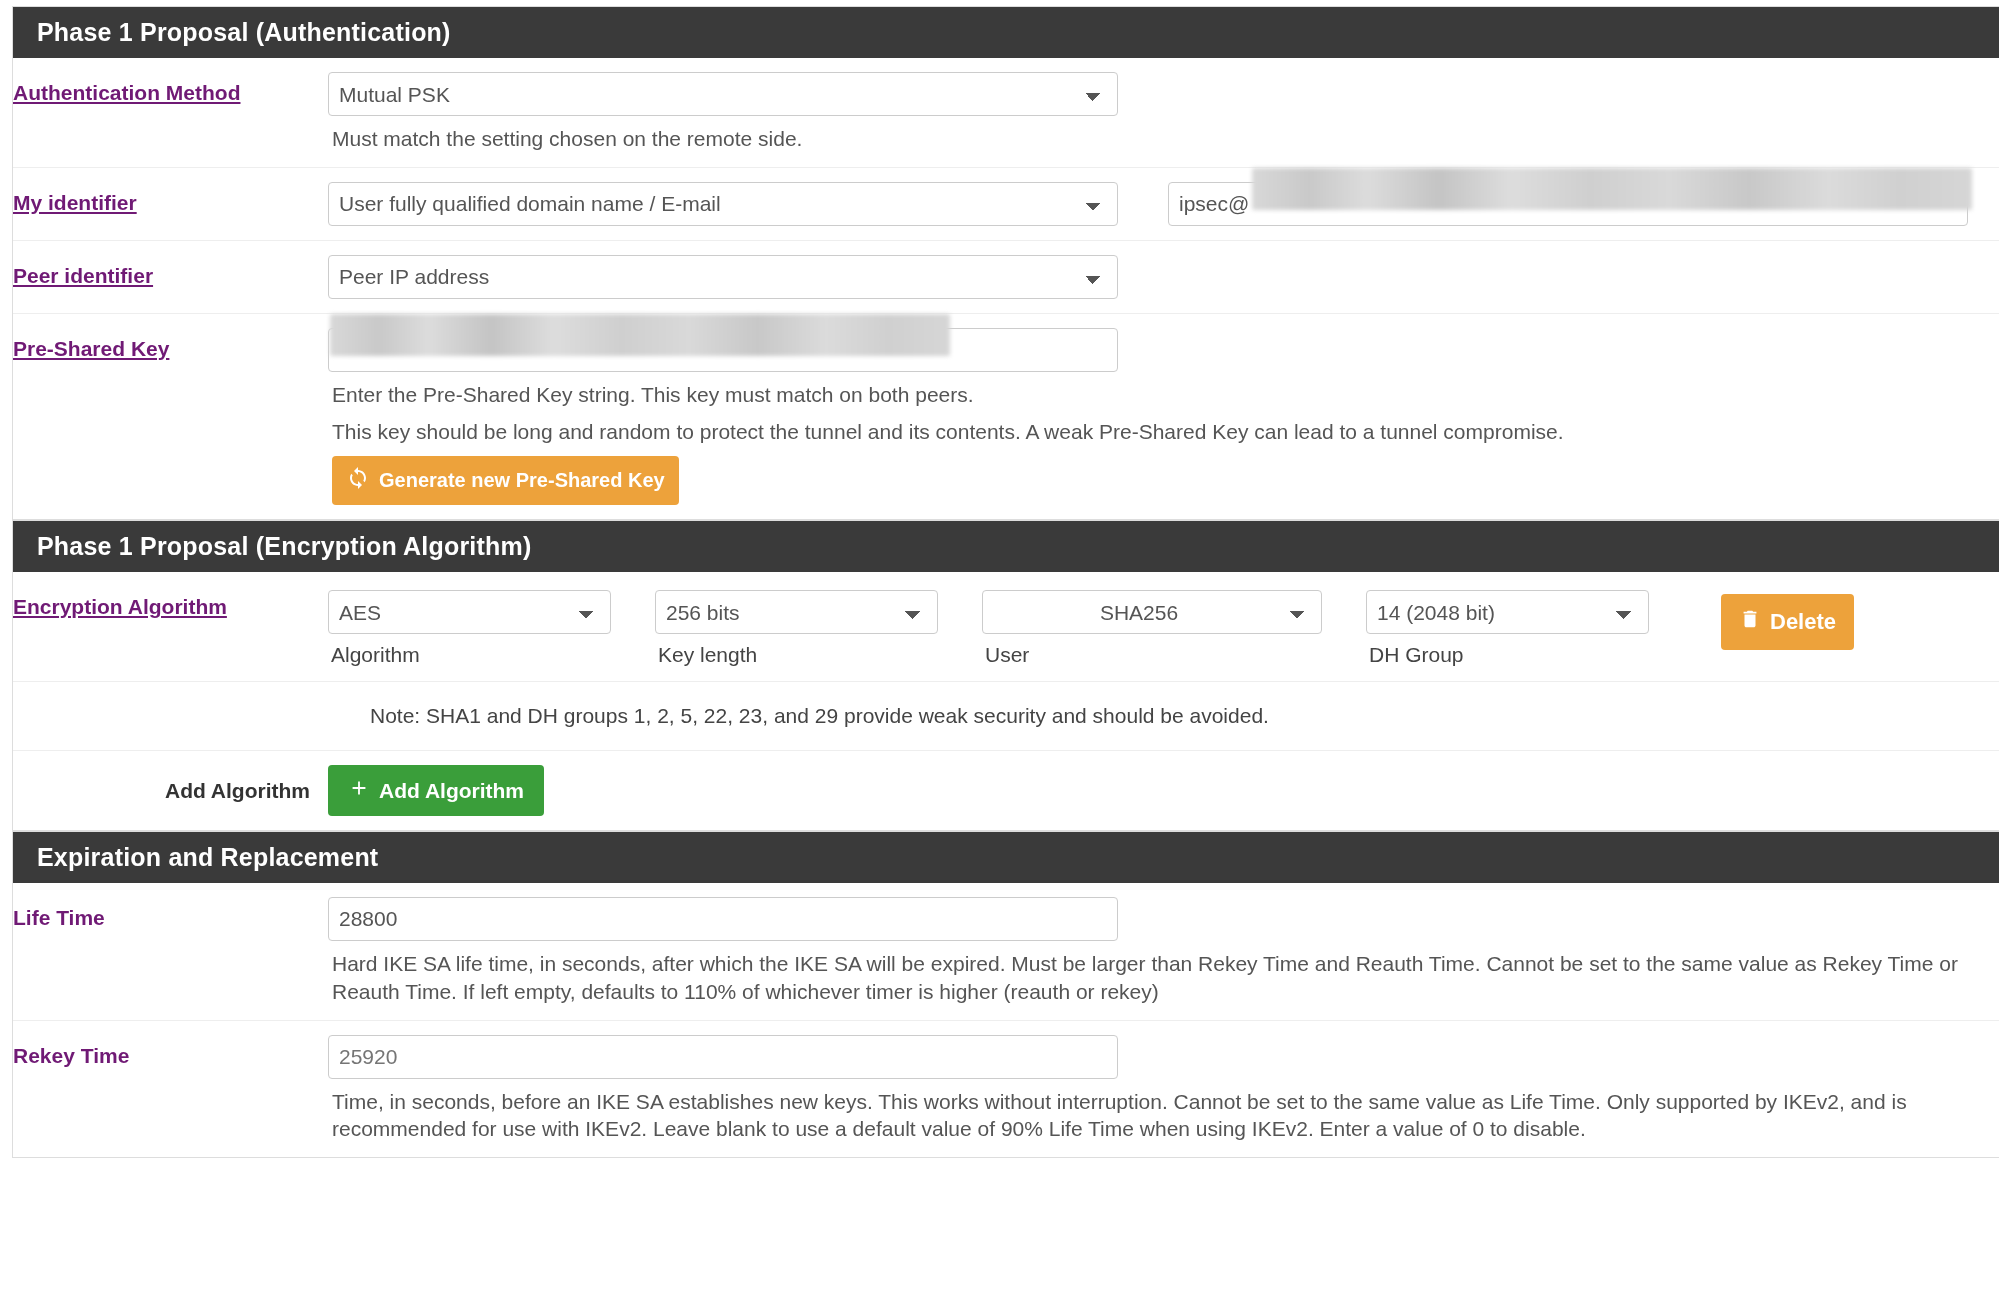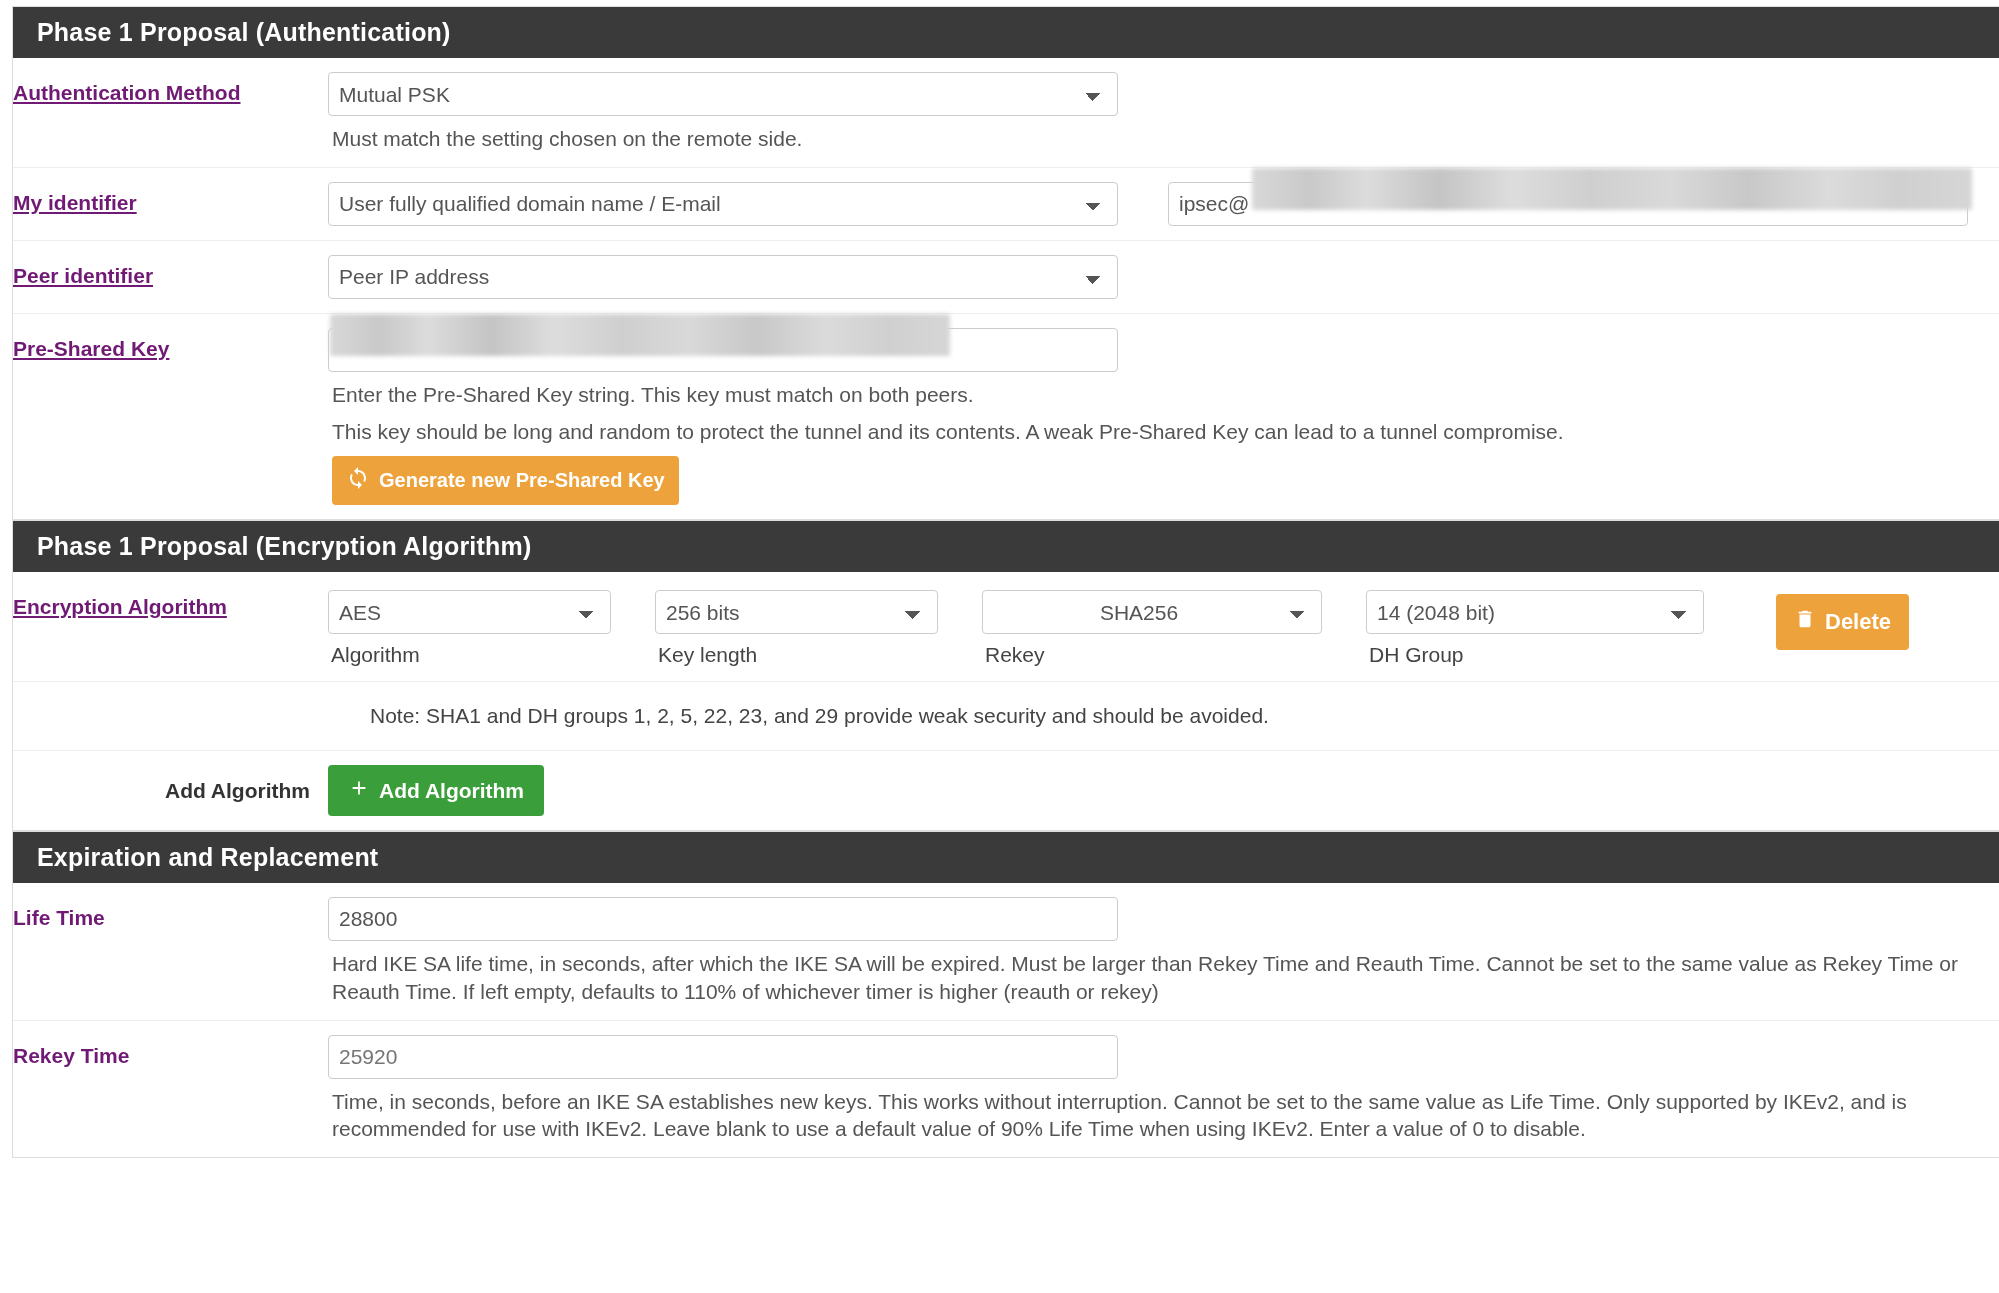--- a/index.html
+++ b/index.html
@@ -140,21 +140,21 @@
   .algo-item { margin-right: 44px; }
   .algo-caption {
     font-size: 21px;
     color: #444444;
     margin-top: 9px;
     padding-left: 3px;
   }
   .sel-alg { width: 283px; }
   .sel-keylen { width: 283px; }
   .sel-hash { width: 340px; text-align: center; }
-  .sel-dh { width: 338px; }
+  .sel-dh { width: 283px; }
   .note-row {
     padding: 22px 0 22px 0;
     border-top: 1px solid #eeeeee;
     border-bottom: 1px solid #eeeeee;
   }
   .note-text {
     padding-left: 357px;
     font-size: 21px;
     color: #444444;
   }
@@ -268,21 +268,21 @@
             <select class="form-ctl sel-keylen">
               <option>256 bits</option>
             </select>
             <div class="algo-caption">Key length</div>
           </div>
 
           <div class="algo-item">
             <select class="form-ctl sel-hash">
               <option>SHA256</option>
             </select>
-            <div class="algo-caption">Rekey</div>
+            <div class="algo-caption">User</div>
           </div>
 
           <div class="algo-item">
             <select class="form-ctl sel-dh">
               <option>14 (2048 bit)</option>
             </select>
             <div class="algo-caption">DH Group</div>
           </div>
 
           <div class="algo-item" style="margin-right:12px; padding-top:4px;padding-left:28px;">

